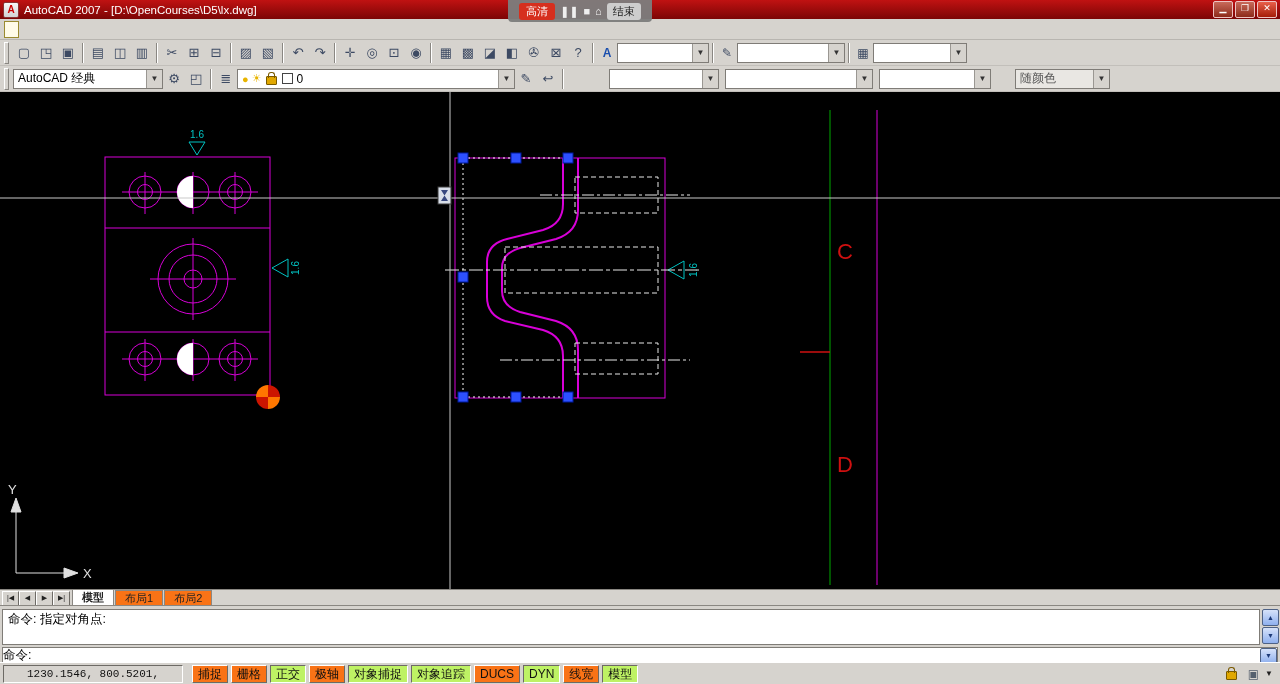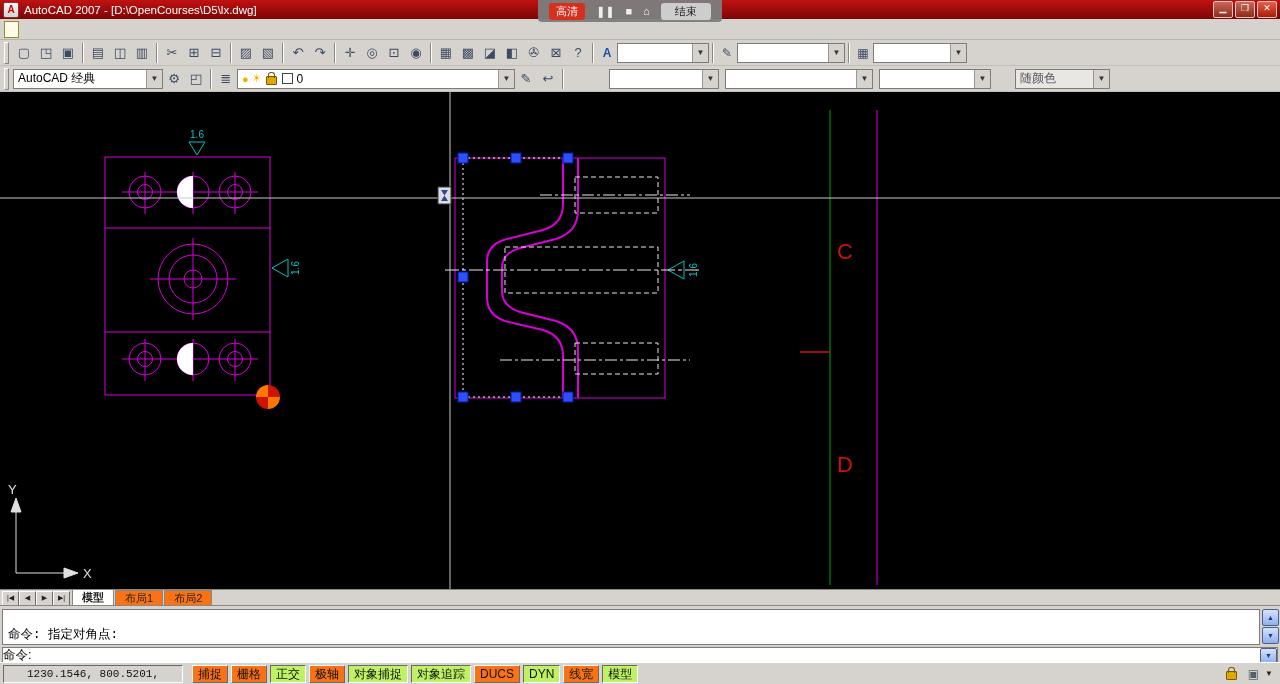--- a/index.html
+++ b/index.html
@@ -13,25 +13,25 @@
   .app-icon{width:14px;height:14px;background:linear-gradient(#f7f7f7,#d2d2d2);
     border:1px solid #883333;border-radius:2px;color:#c00;font-size:10px;font-weight:bold;
     line-height:13px;text-align:center;margin-right:5px;}
   .title-text{color:#fff;font-size:11.5px;font-weight:normal;}
   .win-btns{margin-left:auto;display:flex;gap:2px;}
   .win-btn{width:18px;height:15px;border:1px solid #eec2c2;border-radius:2px;
     background:linear-gradient(#c86a5a,#8d2a1a);color:#fff;font-size:9px;line-height:13px;text-align:center;}
   .win-btn.close{background:linear-gradient(#e8604a,#a51c08);}
 
   
-  .recorder{position:absolute;left:538px;top:0;height:22px;background:rgba(125,125,125,.96);
-    border-radius:0 0 4px 4px;display:flex;align-items:center;gap:11px;padding:0 11px;z-index:60;text-align:center;}
+  .recorder{position:absolute;left:508px;top:0;height:22px;background:rgba(125,125,125,.96);
+    border-radius:0 0 4px 4px;display:flex;align-items:center;gap:5px;padding:0 11px;z-index:60;text-align:center;}
   .rec-hd{background:#d62f1e;color:#fff;font-size:11px;padding:1px 7px;border-radius:3px;}
   .rec-ic{color:#efefef;font-size:11px;line-height:20px;}
-  .rec-end{background:#cdcdcd;color:#222;font-size:11px;padding:1px 14px;border-radius:3px;}
+  .rec-end{background:#cdcdcd;color:#222;font-size:11px;padding:1px 6px;border-radius:3px;}
 
   
   .menubar{position:absolute;left:0;top:19px;width:1280px;height:21px;background:#d6d3ce;
     display:flex;align-items:center;border-bottom:1px solid #b8b5b0;padding:0 2px;box-sizing:border-box;}
   .doc-icon{width:13px;height:15px;background:#fffbe8;border:1px solid #9a8a30;margin:0 5px 0 2px;}
   .menu-item{padding:2px 7px;color:#111;}
 
   
   .toolbar{position:absolute;left:0;width:1280px;height:26px;background:#d6d3ce;
     display:flex;align-items:center;padding:0 2px;box-sizing:border-box;border-bottom:1px solid #c2bfba;}
@@ -66,21 +66,21 @@
     background:#d6d3ce;font-size:7px;display:flex;align-items:center;justify-content:center;color:#222;}
   #tab-list{display:flex;align-items:flex-end;height:15px;}
   .tab{padding:0 9px;font-size:11px;height:14px;line-height:14px;background:#f97316;
     border:1px solid #8a8782;border-bottom:none;color:#222;margin-right:1px;}
   .tab.active{background:#fff;font-weight:bold;height:15px;line-height:15px;}
 
   
   .cmdwin{position:absolute;left:0;top:605px;width:1280px;height:57px;background:#d6d3ce;
     border-top:1px solid #8a8782;box-sizing:border-box;}
   .cmd-history{position:absolute;left:2px;top:3px;width:1258px;height:36px;background:#fff;
-    border:1px solid #7f7c77;font-size:12.5px;color:#000;padding:17px 5px;box-sizing:border-box;line-height:17px;font-family:Liberation Mono, monospace;}
+    border:1px solid #7f7c77;font-size:12.5px;color:#000;padding:1px 5px;box-sizing:border-box;line-height:17px;}
   .cmd-scroll{position:absolute;right:2px;top:3px;width:16px;height:36px;display:flex;flex-direction:column;gap:1px;}
   .xp-btn{width:15px;height:15px;background:linear-gradient(#d6e2fa,#8fb0ee);border:1px solid #4d6185;
     border-radius:2px;color:#1d3a78;font-size:7px;display:flex;align-items:center;justify-content:center;}
   .cmd-input{position:absolute;left:2px;top:41px;width:1276px;height:16px;background:#fff;
     border:1px solid #7f7c77;box-sizing:border-box;font-size:12.5px;line-height:14px;color:#000;}
   .cmd-input .xp-btn{position:absolute;right:0;top:0;height:14px;}
 
   
   .statusbar{position:absolute;left:0;top:662px;width:1280px;height:22px;background:#d6d3ce;
     display:flex;align-items:center;padding:0 3px;box-sizing:border-box;border-top:1px solid #fff;}

